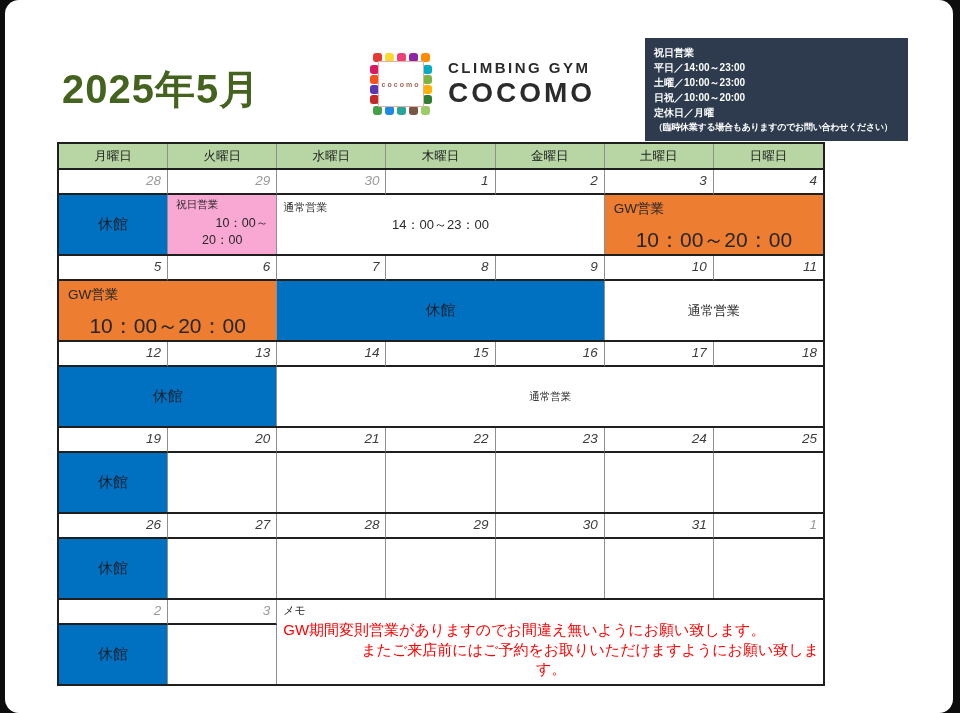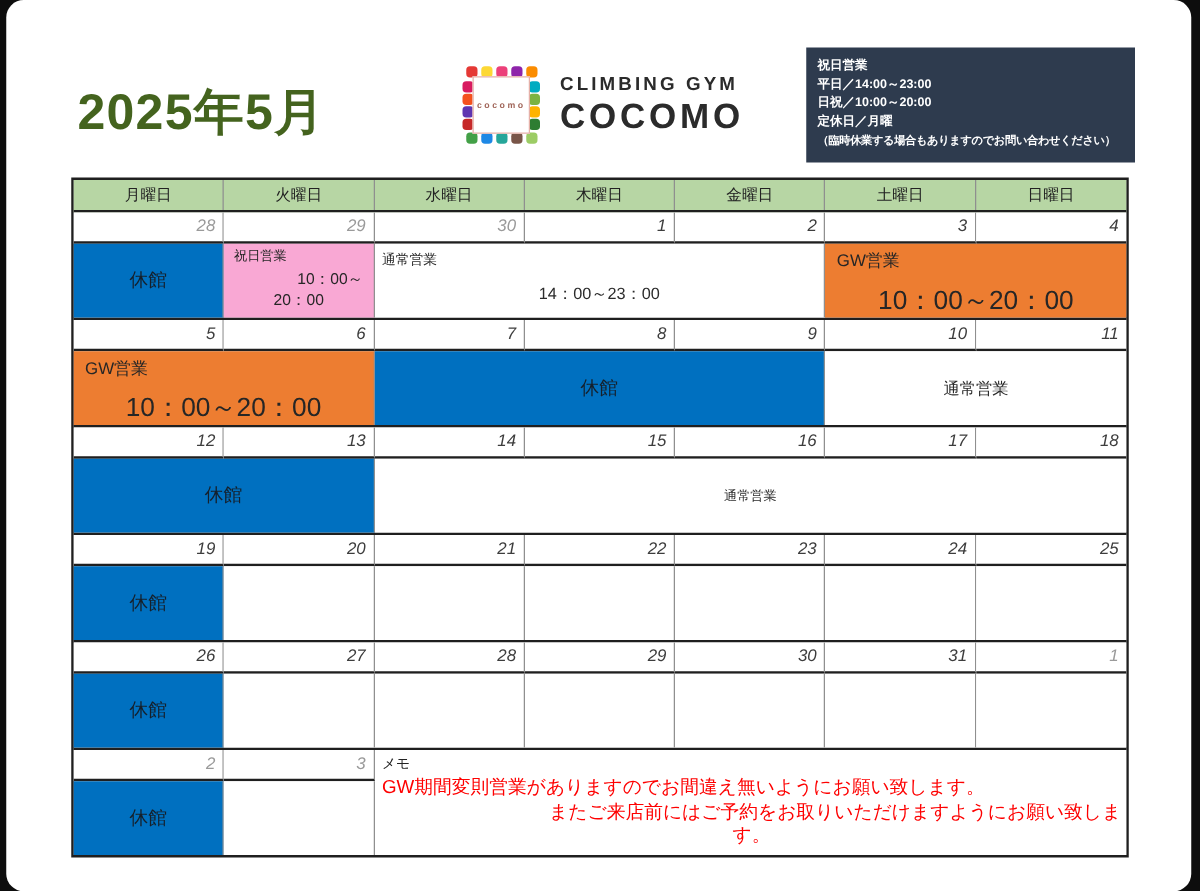--- a/index.html
+++ b/index.html
@@ -15,21 +15,21 @@
   .logo-square span { font-size: 7px; letter-spacing: 2px; color: #a1665a; font-weight: bold; }
   .dot { position: absolute; width: 9px; height: 9px; border-radius: 3px; }
   .brand-text { margin-left: 16px; color: #2b2b2b; }
   .brand-line1 { font-size: 15px; font-weight: bold; letter-spacing: 2.5px; }
   .brand-line2 { font-size: 28px; font-weight: bold; letter-spacing: 3px; margin-top: 1px; }
 
   .hours-box { position: absolute; left: 640px; top: 38px; width: 263px; min-height: 92px; background: #2e3b4e; color: #ffffff; padding: 7px 9px 6px 9px; font-size: 10px; font-weight: bold; line-height: 15px; }
   .hours-box .note { font-size: 9px; letter-spacing: -0.3px; }
 
   
-  .calendar { position: absolute; left: 52px; top: 142px; width: 846px; border: 2px solid #1f1f1f; background: #fff; }
+  .calendar { position: absolute; left: 52px; top: 142px; width: 768px; border: 2px solid #1f1f1f; background: #fff; }
   .cal-header { display: grid; grid-template-columns: repeat(7, 1fr); height: 26px; background: #b7d6a4; border-bottom: 2px solid #1f1f1f; }
   .cal-header > div { border-right: 1px solid #8f8f8f; display: flex; align-items: center; justify-content: center; font-size: 12.5px; color: #222; }
   .cal-header > div.lastcol { border-right: none; }
 
   .week { display: grid; grid-template-columns: repeat(7, 1fr); grid-template-rows: 25px 59px; border-bottom: 2px solid #1f1f1f; }
   .week:last-child { border-bottom: none; }
 
   .d { border-right: 1px solid #8f8f8f; border-bottom: 2px solid #1f1f1f; font-size: 13.5px; color: #3d3d3d; text-align: right; padding: 3px 6px 0 0; background: #fff; font-style: italic; }
   .d.muted { color: #9a9a9a; }
   .c { border-right: 1px solid #8f8f8f; position: relative; font-size: 13px; color: #2b2b2b; background: #fff; }
@@ -38,21 +38,21 @@
 
   .cell-closed { background: #0070c0; display: flex; align-items: center; justify-content: center; font-size: 15px; color: #15202b; }
   .cell-gw { background: #ed7d31; padding: 5px 9px 0 9px; color: #262626; }
   .gw-title { font-size: 13.5px; }
   .gw-time { font-size: 21px; text-align: center; margin-top: 8px; }
   .cell-holiday { background: #f9a8d4; padding: 3px 8px 0 8px; color: #262626; }
   .hol-name { font-size: 10.5px; }
   .hol-t1 { font-size: 12.5px; text-align: right; margin-top: 3px; }
   .hol-t2 { font-size: 12.5px; text-align: center; }
   .n1-label { position: absolute; top: 5px; left: 6px; font-size: 11px; }
-  .n1-time { position: absolute; top: 31px; left: 0; width: 100%; text-align: center; font-size: 13px; }
+  .n1-time { position: absolute; top: 21px; left: 0; width: 100%; text-align: center; font-size: 13px; }
   .cell-center { display: flex; align-items: center; justify-content: center; }
   .fs13 { font-size: 13px; } .fs10 { font-size: 10.5px; }
 
   .memo { grid-column: 3 / 8; grid-row: 1 / 3; border-right: none; padding: 3px 4px 0 6px; }
   .memo-label { font-size: 11px; color: #222; }
   .memo-line { color: #fe0000; font-size: 15px; line-height: 19.5px; }
   .memo-l1 { text-align: left; margin-top: 2px; }
   .memo-l2 { text-align: right; }
   .memo-l3 { text-align: center; }
 </style>
@@ -91,20 +91,21 @@
     </div>
     <div class="brand-text">
       <div class="brand-line1">CLIMBING GYM</div>
       <div class="brand-line2">COCOMO</div>
     </div>
   </div>
 
   <div class="hours-box">
     <div>祝日営業</div>
     <div>平日／14:00～23:00</div>
+    <div>土曜／10:00～23:00</div>
     <div>日祝／10:00～20:00</div>
     <div>定休日／月曜</div>
     <div class="note">（臨時休業する場合もありますのでお問い合わせください）</div>
   </div>
 
   <div class="calendar">
 
     <div class="cal-header">
       <div>月曜日</div>
       <div>火曜日</div>

